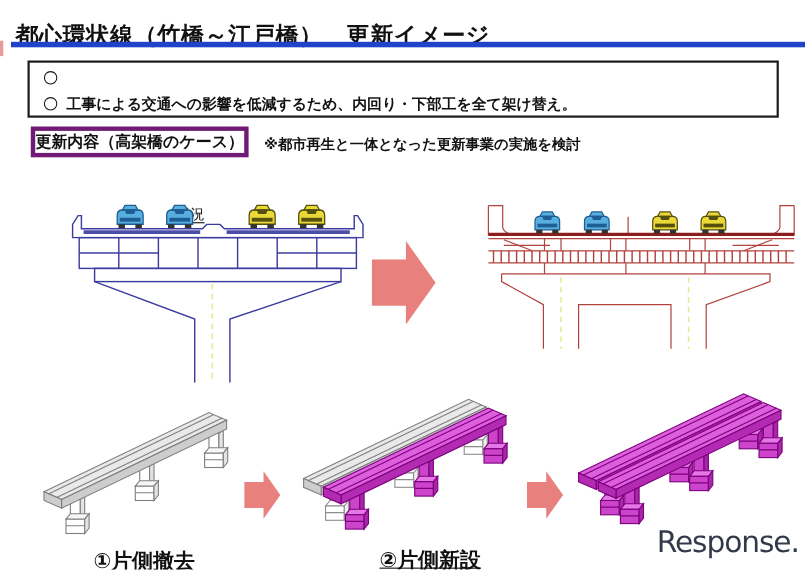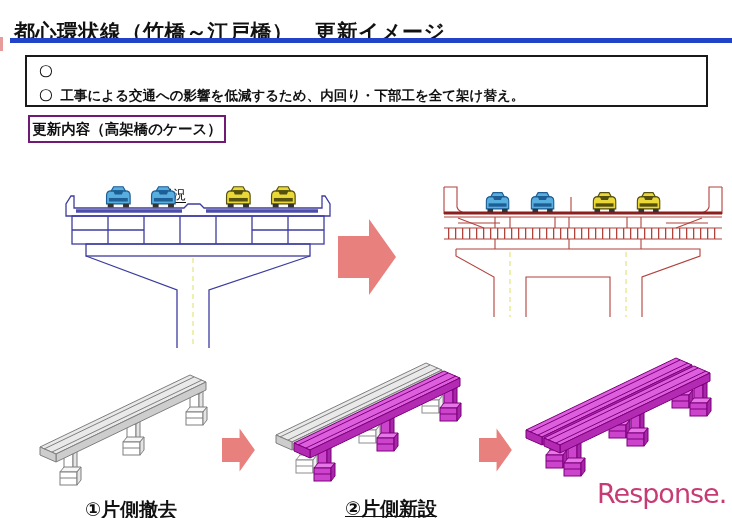--- a/index.html
+++ b/index.html
@@ -10,34 +10,34 @@
   .abs{position:absolute;}
   
   #title{left:14px;top:4px;font-size:21px;font-weight:700;letter-spacing:.5px;white-space:nowrap;}
   #accent-bar{left:10px;top:38px;width:722px;height:5px;background:#2143c8;}
   #edge-mark{left:0;top:37px;width:3px;height:14px;background:#e89b9b;}
   
   #overview{left:25px;top:55px;width:683px;height:52px;border:2px solid #1a1a1a;box-sizing:border-box;padding:2px 10px 0 12px;}
   .bullet{display:flex;align-items:flex-start;line-height:24px;font-size:13.5px;font-weight:600;white-space:nowrap;}
   .bullet .marker{margin-right:8px;}
   
-  #seclabel{left:28px;top:115px;width:198px;height:28px;border:2px solid #701a75;box-sizing:border-box;
+  #seclabel{left:28px;top:115px;width:198px;height:28px;border:4px solid #701a75;box-sizing:border-box;
     display:flex;align-items:center;justify-content:center;font-size:14.5px;font-weight:700;white-space:nowrap;}
   #secnote{left:240px;top:122px;font-size:13px;font-weight:700;white-space:nowrap;}
   
   .hdr{font-size:13px;font-weight:400;text-decoration:underline;text-underline-offset:3px;white-space:nowrap;margin-top:35px;}
   #hdr-before{left:160px;top:151px;}
   #hdr-after{left:494px;top:154px;}
   
   .step-label{font-size:19px;font-weight:700;white-space:nowrap;}
   #step1-label{left:85px;top:497px;}
   #step2-label{left:345px;top:496px;text-decoration:underline;}
   #step3-label{left:543px;top:495px;margin-top:37px;}
   
-  #watermark{left:597px;top:478px;font-size:27px;color:#be185d;opacity:.85;letter-spacing:-1px;white-space:nowrap;}
+  #watermark{left:597px;top:478px;font-size:27px;color:#0f172a;opacity:.85;letter-spacing:-1px;white-space:nowrap;}
   svg{display:block;}
   
   .car-blue{--cb:#58aede;--cd:#1d5e94;}
   .car-yellow{--cb:#e9d838;--cd:#55500e;}
   
   .iso-gray{--dt:#e9e9e9;--ds:#cdcdcd;--dl:#7f7f7f;--pf:#ffffff;--pt:#f7f7f7;--ps:#e4e4e4;}
   .iso-old {--dt:#ededed;--ds:#d4d4d4;--dl:#8c8c8c;--pf:#ffffff;--pt:#ffffff;--ps:#efefef;}
   .iso-mag {--dt:#dd5fdd;--ds:#b32ab3;--dl:#7c007c;--pf:#cc44cc;--pt:#e677e6;--ps:#a826a8;}
 </style>
 </head>
@@ -87,20 +87,21 @@
     </div>
     <div class="bullet">
       <span class="marker">〇</span>
       <span>工事による交通への影響を低減するため、内回り・下部工を全て架け替え。</span>
     </div>
   </div>
 
   <div class="abs" id="seclabel">
     <span>更新内容（高架橋のケース）</span>
   </div>
+  <div class="abs" id="secnote">※都市再生と一体となった更新事業の実施を検討</div>
 
   <div class="abs hdr" id="hdr-before">現況</div>
 
   <svg class="abs" style="left:56px;top:182px;" width="284" height="166" viewBox="0 0 284 166">
     <g stroke="#3c3ca0" fill="none" stroke-width="1.3">
       <path d="M10,34 L10,22 L15,14 L18,14 L18,26 L128,26 L132,22 L144,22 L148,26 L266,26 L266,14 L269,14 L274,22 L274,34 Z" fill="#ffffff"></path>
       <line x1="20" y1="29" x2="126" y2="29" stroke="#4d4daa" stroke-width="3.5"></line>
       <line x1="150" y1="29" x2="262" y2="29" stroke="#4d4daa" stroke-width="3.5"></line>
       <rect x="16" y="34" width="252" height="28"></rect>
       <path d="M52,34 V62 M88,34 V62 M124,34 V62 M160,34 V62 M196,34 V62 M232,34 V62"></path>

